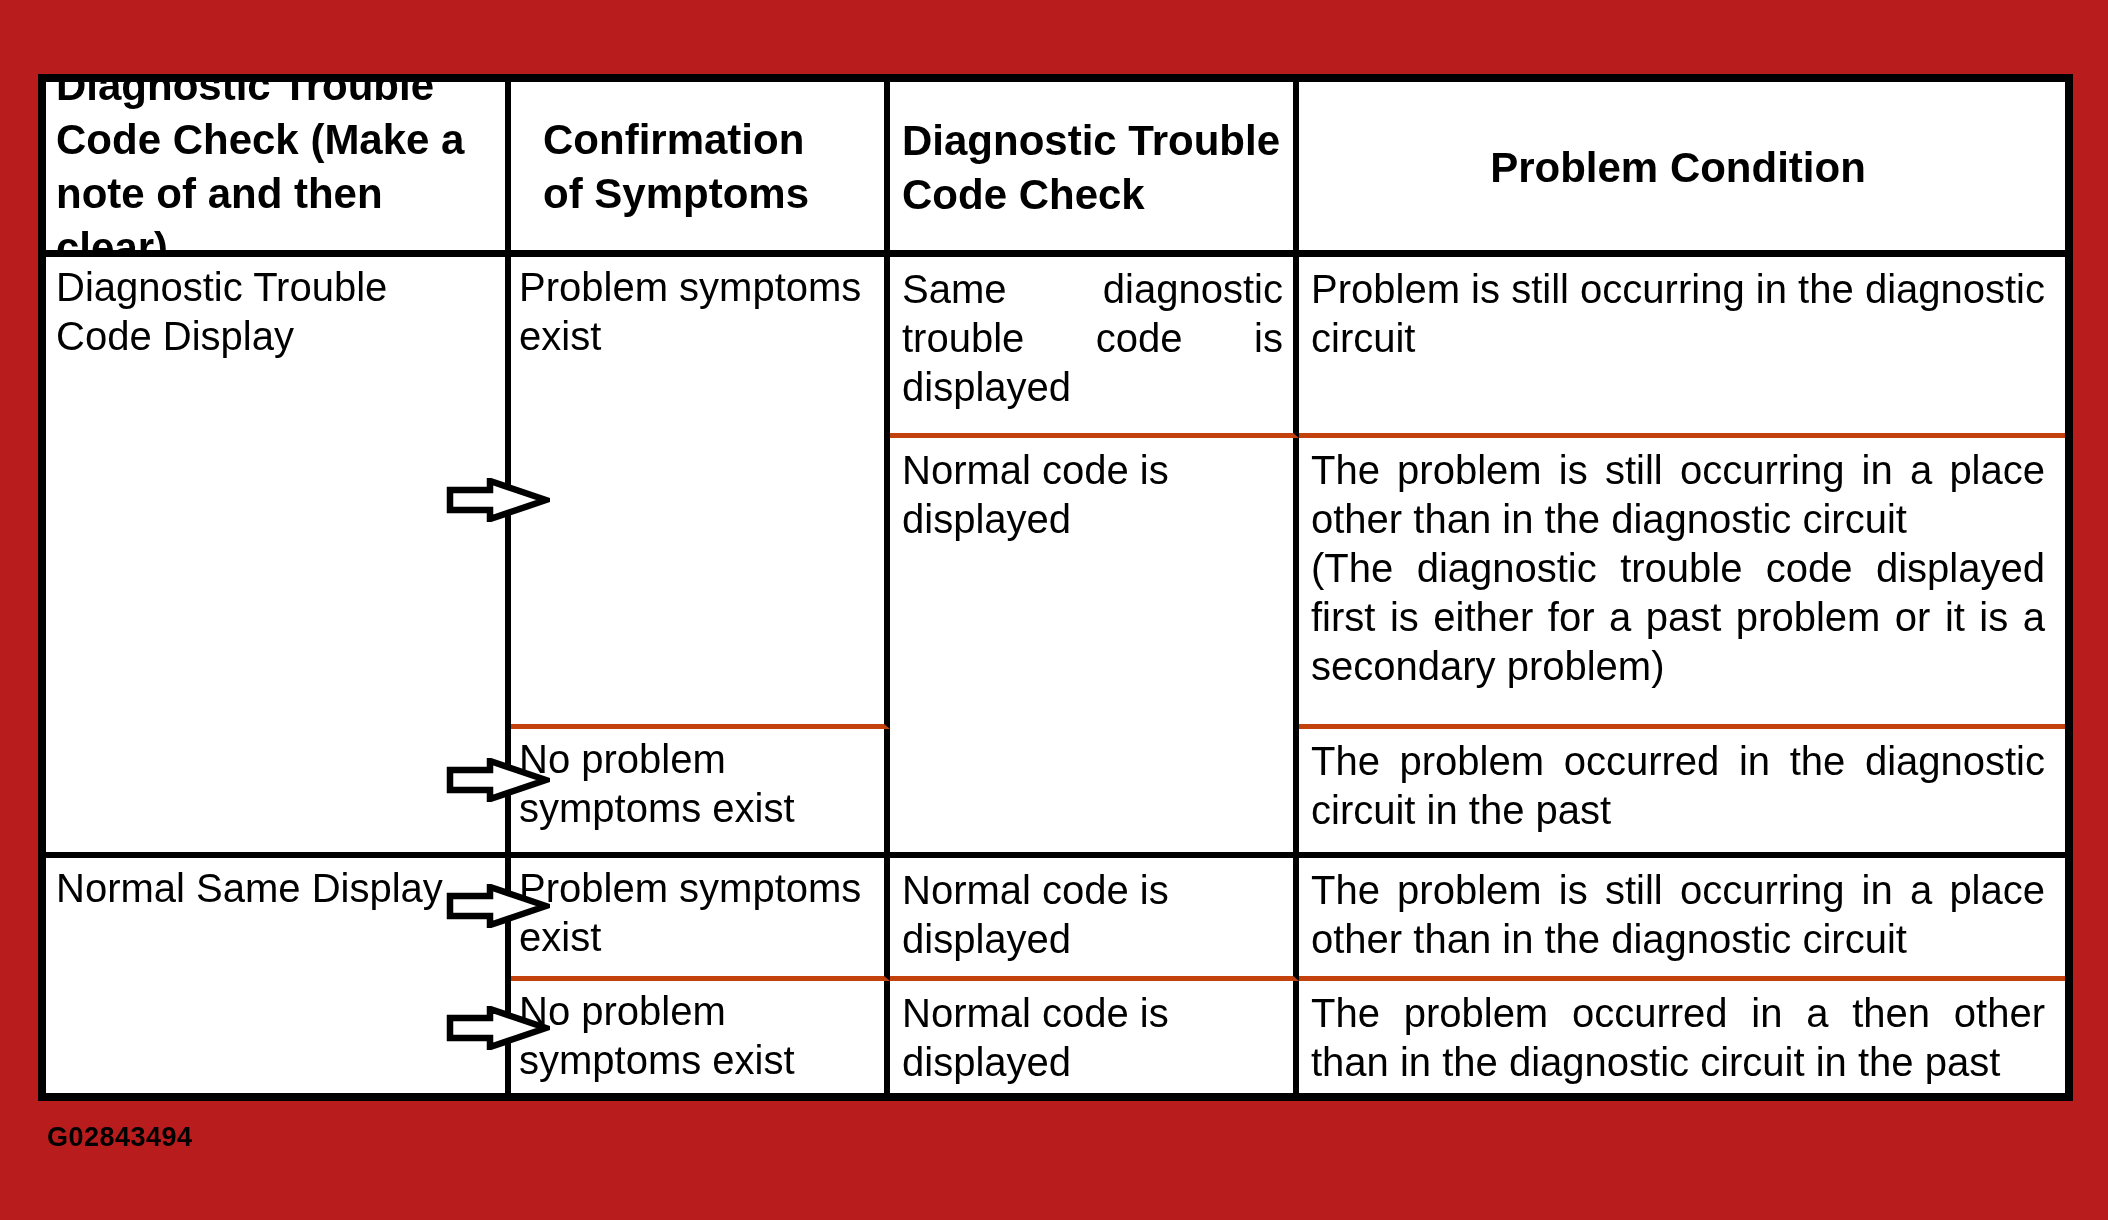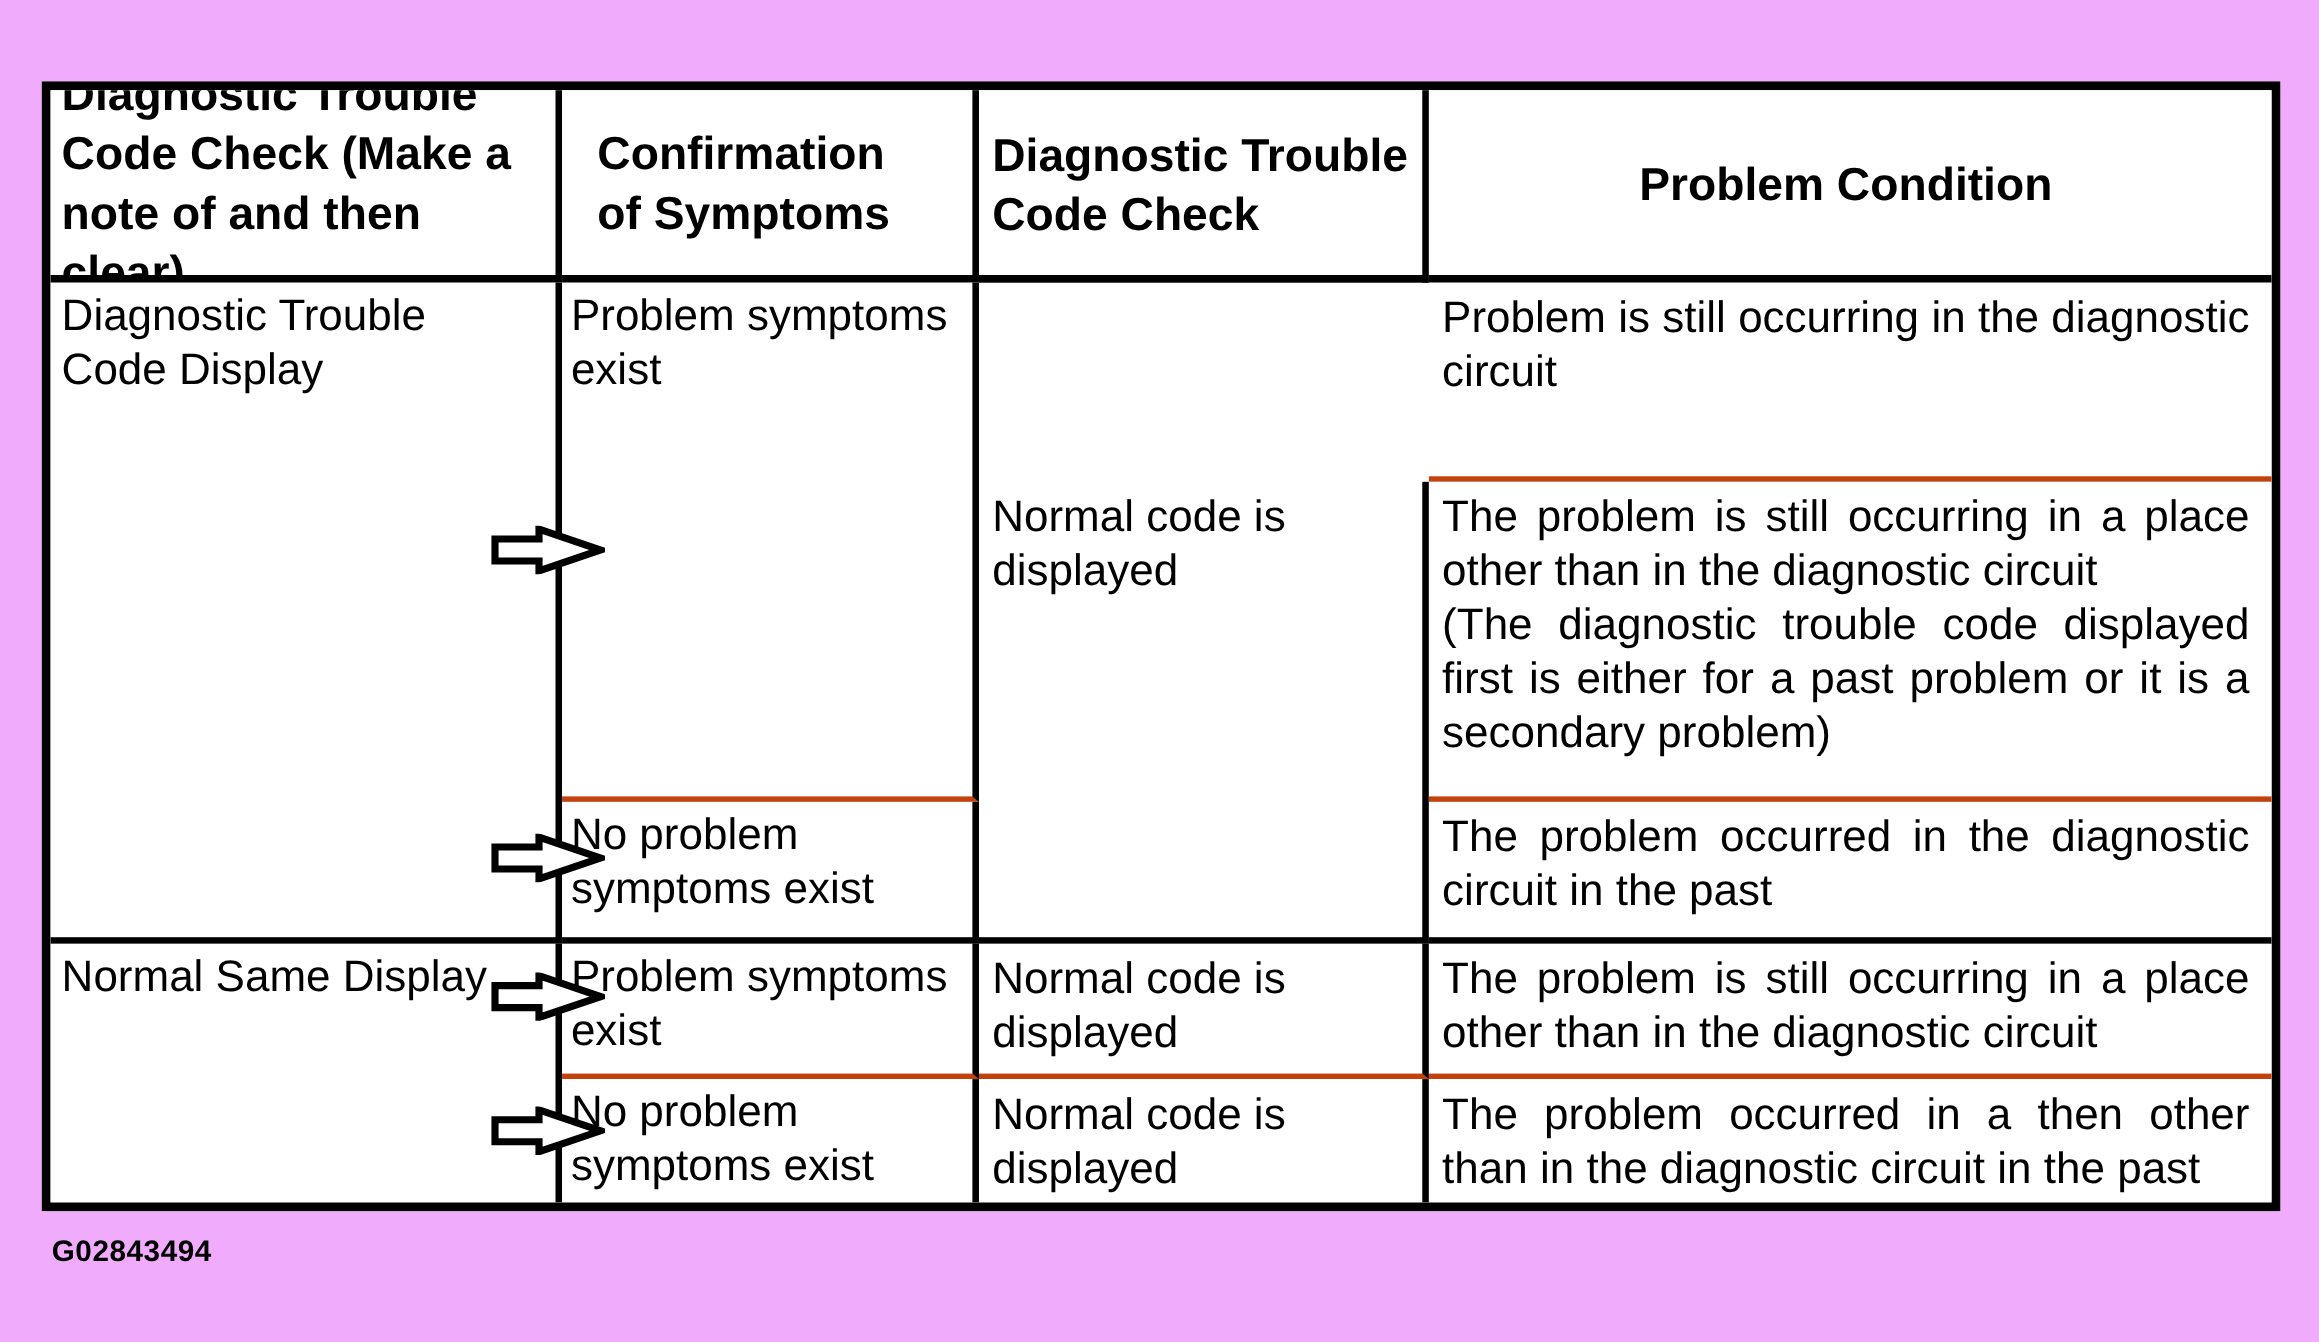--- a/index.html
+++ b/index.html
@@ -3,21 +3,21 @@
 <meta charset="utf-8">
 <style>
   * { margin: 0; padding: 0; box-sizing: border-box; }
   html, body {
     width: 2108px; height: 1220px;
     background: #ffffff;
     font-family: "Liberation Sans", sans-serif;
     color: #000000;
     overflow: hidden;
   }
-  .page { position: relative; width: 2108px; height: 1220px; background: #f0abfc; }
+  .page { position: relative; width: 2108px; height: 1220px; background: #b91c1c; }
 
   .dtc-table {
     position: absolute;
     left: 38px; top: 74px;
     width: 2035px; height: 1027px;
     border: 8px solid #000;
     display: grid;
     grid-template-columns: 465px 379px 409px 766px;
     grid-template-rows: 175px 181px 291px 129px 123px 112px;
     background: #fff;
@@ -110,20 +110,21 @@
 
     <div class="cell pad1 pre b-r bb-6 c1a">Diagnostic Trouble
 Code Display</div>
     <div class="cell pad1 b-r c1b">Normal Same Display</div>
 
     <div class="cell pad2 b-r bb-5 c2a">Problem symptoms exist</div>
     <div class="cell pad2 b-r bb-6 c2b">No problem symptoms exist</div>
     <div class="cell pad2 b-r bb-5 c2c">Problem symptoms exist</div>
     <div class="cell pad2 b-r c2d">No problem symptoms exist</div>
 
+    <div class="cell pad3 just b-r bb-5 c3a">Same diagnostic trouble code is displayed</div>
     <div class="cell pad3 b-r bb-6 c3b">Normal code is displayed</div>
     <div class="cell pad3 b-r bb-5 c3c">Normal code is displayed</div>
     <div class="cell pad3 b-r c3d">Normal code is displayed</div>
 
     <div class="cell pad4 just bb-5 c4a">Problem is still occurring in the diagnostic circuit</div>
     <div class="cell pad4 pre just bb-5 c4b">The problem is still occurring in a place other than in the diagnostic circuit
 (The diagnostic trouble code displayed first is either for a past problem or it is a secondary problem)</div>
     <div class="cell pad4 just bb-6 c4c">The problem occurred in the diagnostic circuit in the past</div>
     <div class="cell pad4 just bb-5 c4d">The problem is still occurring in a place other than in the diagnostic circuit</div>
     <div class="cell pad4 just c4e">The problem occurred in a then other than in the diagnostic circuit in the past</div>

